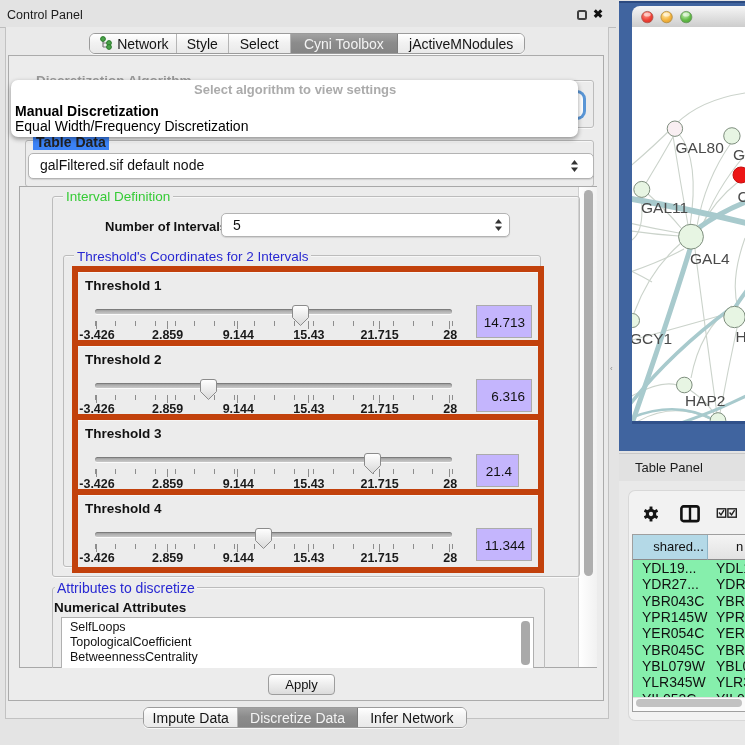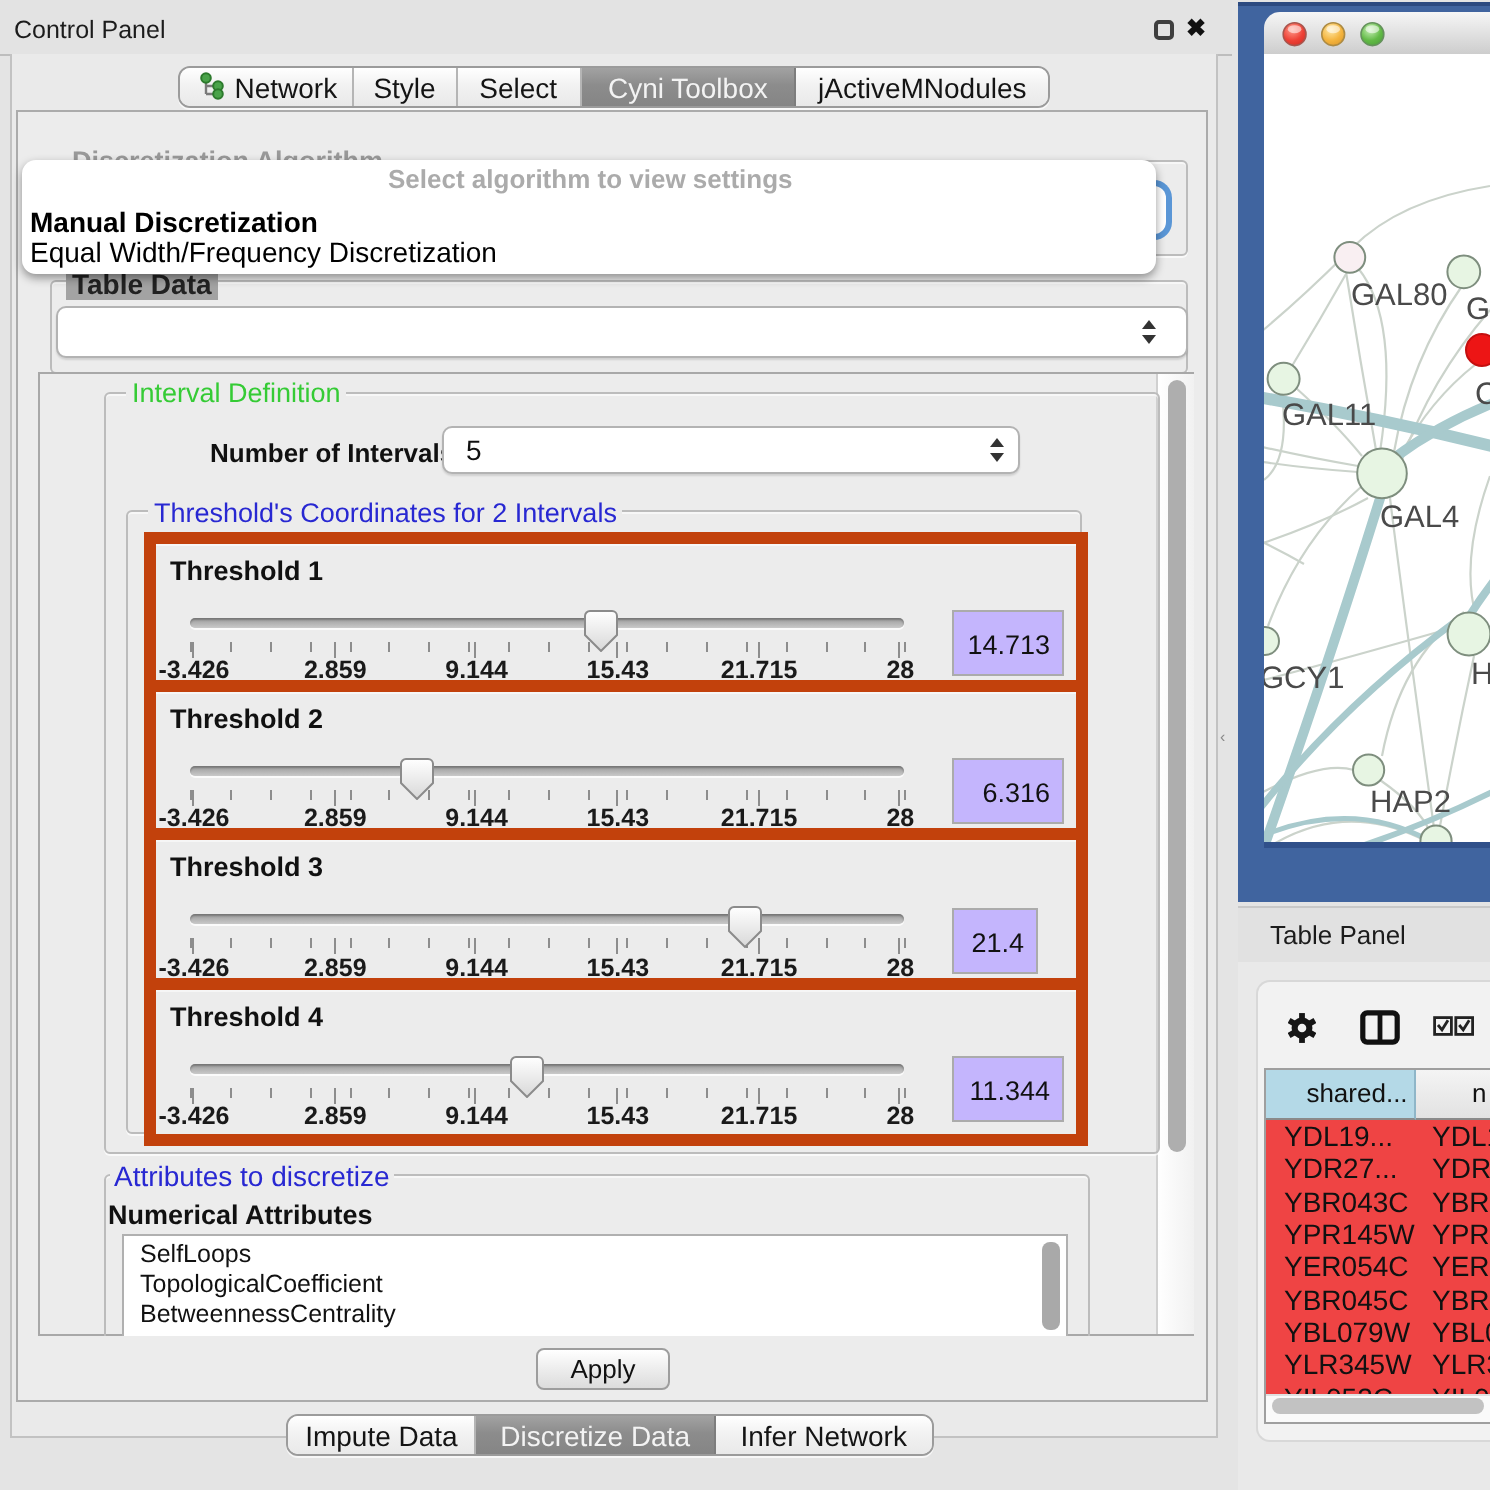--- a/index.html
+++ b/index.html
@@ -63,22 +63,23 @@
   <div class="tab" style="width:126px;">jActiveMNodules</div>
 </div>
 
 <div class="abs group" style="left:25px;top:80px;width:567px;height:46px;"></div>
 <div class="abs" style="left:33px;top:72.5px;font-size:13.5px;font-weight:bold;color:#999999;background:#ececec;padding:0 3px;">Discretization Algorithm</div>
 
 <div class="abs" style="left:556px;top:93px;width:27px;height:24px;border-radius:6px;box-shadow:0 0 0 3px #5a96d6;background:#fff;"></div>
 <div class="abs" style="left:570px;top:97px;color:#c8c8c8;font-size:8px;line-height:8px;">▲<br>▼</div>
 
 <div class="abs group" style="left:25px;top:140px;width:567px;height:45px;"></div>
-<div class="abs" style="left:33px;top:134px;font-size:14px;font-weight:bold;color:#222;background:#a3a3a3;padding:0 3px;">Table Data</div>
+<div class="abs" style="left:33px;top:134px;font-size:14px;font-weight:bold;color:#222;background:#3b82f6;padding:0 3px;">Table Data</div>
 <div class="abs combo" style="left:28px;top:153px;width:564px;height:24px;">
+  <span class="txt">galFiltered.sif default node</span>
   <svg class="arrows" style="right:15px;" viewBox="0 0 7 12">
       <path d="M3.5 0 L7 4.5 L0 4.5 Z" fill="#333"></path>
       <path d="M3.5 12 L7 7.5 L0 7.5 Z" fill="#333"></path>
     </svg>
 </div>
 
 <div class="abs" style="left:19px;top:186px;width:576px;height:480px;border:1px solid #a8a8a8;background:#ececec;"></div>
 
 <div class="abs" style="left:578px;top:187px;width:18px;height:480px;background:linear-gradient(90deg,#ffffff,#f1f1f1);border-left:1px solid #d0d0d0;"></div>
 <div class="abs vthumb" style="left:584px;top:190px;width:9px;height:386px;"></div>
@@ -413,21 +414,21 @@
  <rect x="1.4" y="1.4" width="17.2" height="14.7" rx="2.2" fill="none" stroke="#111" stroke-width="2.6"></rect>
  <line x1="10" y1="1.5" x2="10" y2="16" stroke="#111" stroke-width="2.4"></line>
 </svg>
 <svg class="abs" style="left:714.5px;top:506.5px;" width="23" height="12" viewBox="0 0 20 12">
  <rect x="0.8" y="1.8" width="8.4" height="8.4" fill="none" stroke="#222" stroke-width="1.4"></rect>
  <path d="M2.5 5.5 l2 2.4 3-4.8" stroke="#222" stroke-width="1.4" fill="none"></path>
  <rect x="11.4" y="1.8" width="8.4" height="8.4" fill="none" stroke="#222" stroke-width="1.4"></rect>
  <path d="M13.1 5.5 l2 2.4 3-4.8" stroke="#222" stroke-width="1.4" fill="none"></path>
 </svg>
 
-<div class="abs" style="left:632px;top:534px;width:113px;height:176px;background:#ef4444;border:1px solid #9f9f9f;border-right:none;">
+<div class="abs" style="left:632px;top:534px;width:113px;height:176px;background:#86efac;border:1px solid #9f9f9f;border-right:none;">
  <div style="position:absolute;left:0;top:0;width:74px;height:24px;background:#b4d9e7;border-right:1px solid #8fb6c8;border-bottom:1px solid #8a8a8a;font-size:13px;color:#111;text-align:center;text-indent:17px;line-height:24px;">shared...</div>
  <div style="position:absolute;left:75px;top:0;width:38px;height:24px;background:linear-gradient(#f4f4f4,#e2e2e2);border-bottom:1px solid #8a8a8a;font-size:13px;color:#111;padding-left:28px;line-height:24px;">n</div>
  <div id="rows" style="position:absolute;left:0;top:25px;width:113px;font-size:14px;color:#111;">
       <div style="height:16.35px;line-height:16.35px;">
         <span style="position:absolute;left:9px;">YDL19...</span>
         <span style="position:absolute;left:83px;">YDL1</span>
       </div>
       <div style="height:16.35px;line-height:16.35px;">
         <span style="position:absolute;left:9px;">YDR27...</span>
         <span style="position:absolute;left:83px;">YDR2</span>

